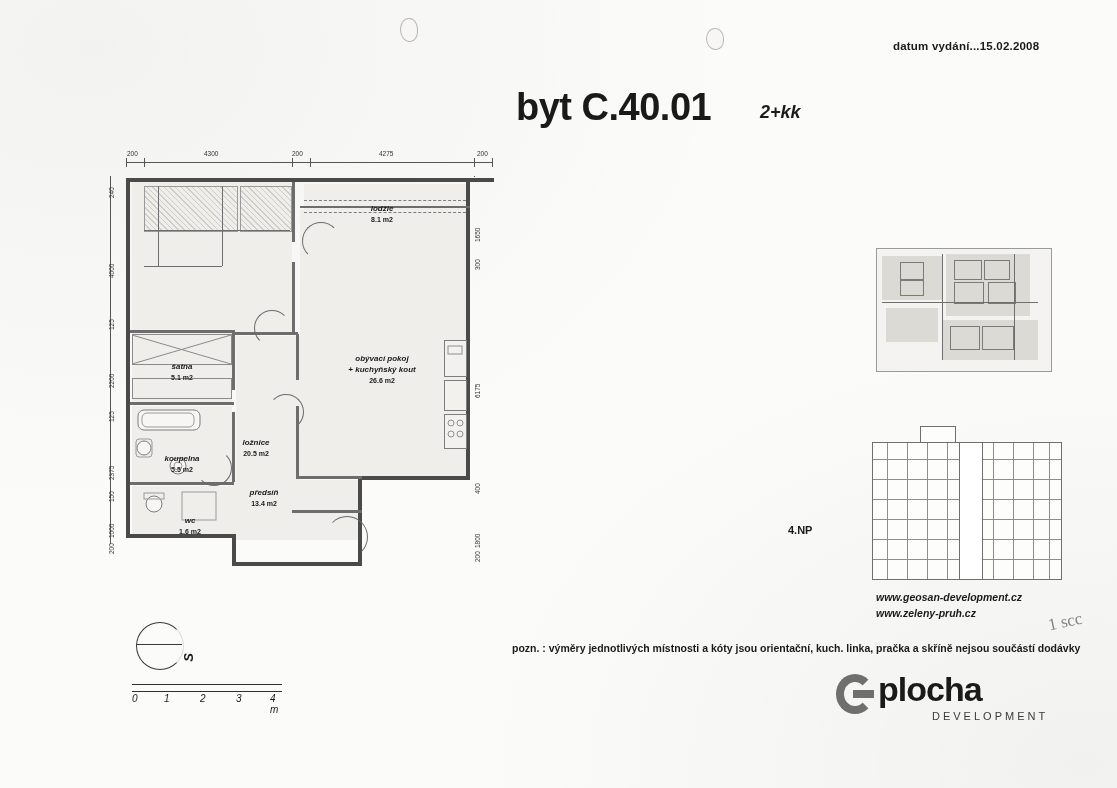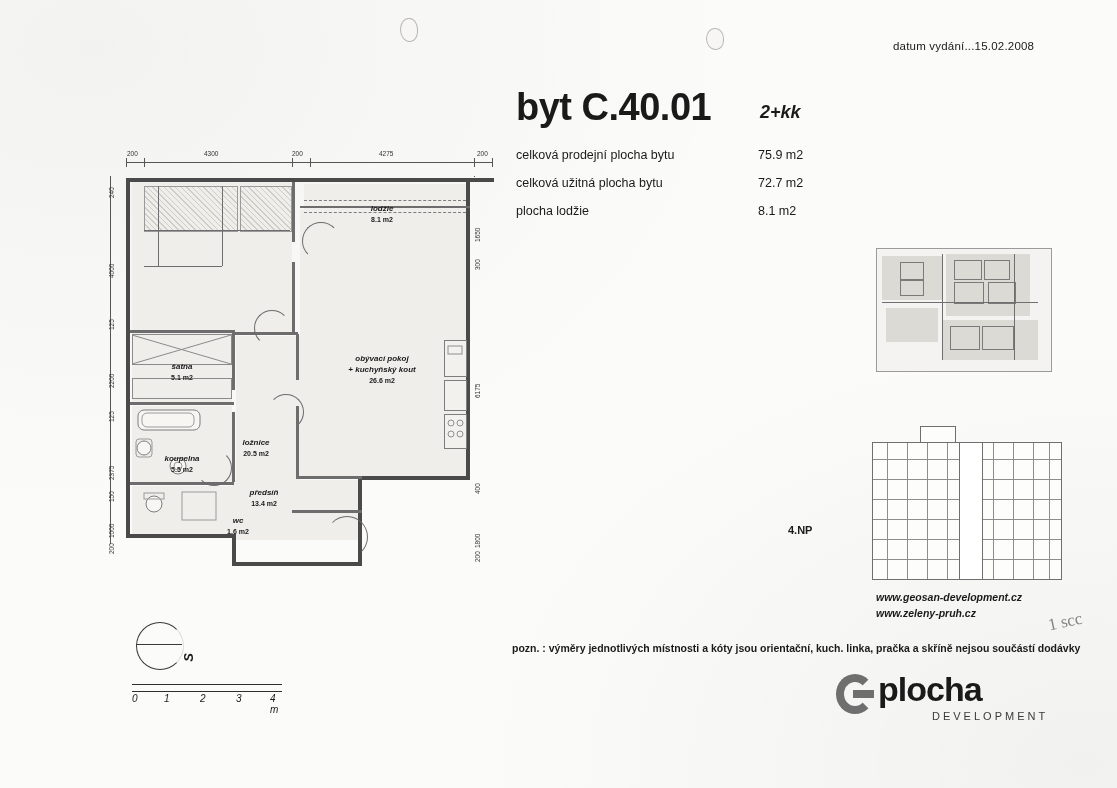--- a/index.html
+++ b/index.html
@@ -8,21 +8,21 @@
        background:#fbfbf9;}
   .sheet{position:absolute;inset:0;}
   
   .scan-tint{position:absolute;inset:0;background:
      radial-gradient(ellipse at 8% 6%, rgba(0,0,0,0.035), rgba(0,0,0,0) 45%),
      radial-gradient(ellipse at 97% 97%, rgba(0,0,0,0.04), rgba(0,0,0,0) 40%);
      pointer-events:none;}
   .abs{position:absolute;}
 
   
-  .date{left:893px;top:40px;font-size:11.5px;font-weight:normal;letter-spacing:.2px;}
+  .date{left:893px;top:40px;font-size:11.5px;font-weight:bold;letter-spacing:.2px;}
   .title{left:516px;top:86px;font-size:38px;font-weight:bold;letter-spacing:-.5px;}
   .title-sub{left:760px;top:102px;font-size:18px;font-weight:bold;font-style:italic;}
 
   .facts{left:516px;top:148px;width:330px;font-size:12.5px;}
   .fact{position:relative;height:28px;}
   .fact .lbl{position:absolute;left:0;top:0;}
   .fact .val{position:absolute;left:242px;top:0;}
 
   
   .plan{left:96px;top:150px;width:420px;height:430px;}
@@ -102,34 +102,20 @@
 <div class="sheet">
   <div class="scan-tint"></div>
 
   <div class="blob abs" style="left:400px;top:18px;width:16px;height:22px;"></div>
   <div class="blob abs" style="left:706px;top:28px;width:16px;height:20px;"></div>
 
   <div class="abs date">datum vydání...15.02.2008</div>
   <div class="abs title">byt C.40.01</div>
   <div class="abs title-sub">2+kk</div>
 
-  <div class="abs facts">
-    <div class="fact">
-      <span class="lbl">celková prodejní plocha bytu</span>
-      <span class="val">75.9 m2</span>
-    </div>
-    <div class="fact">
-      <span class="lbl">celková užitná plocha bytu</span>
-      <span class="val">72.7 m2</span>
-    </div>
-    <div class="fact">
-      <span class="lbl">plocha lodžie</span>
-      <span class="val">8.1 m2</span>
-    </div>
-  </div>
 
   <div class="abs plan">
 
     <div class="tickline" style="left:30px;top:12px;width:366px;height:1px;"></div>
     <div class="tickline" style="left:30px;top:8px;width:1px;height:9px;"></div>
     <div class="tickline" style="left:48px;top:8px;width:1px;height:9px;"></div>
     <div class="tickline" style="left:196px;top:8px;width:1px;height:9px;"></div>
     <div class="tickline" style="left:214px;top:8px;width:1px;height:9px;"></div>
     <div class="tickline" style="left:378px;top:8px;width:1px;height:9px;"></div>
     <div class="tickline" style="left:396px;top:8px;width:1px;height:9px;"></div>
@@ -257,21 +243,21 @@
       <span class="ar">20.5 m2</span>
     </div>
     <div class="rlabel" style="left:86px;top:212px;transform:translateX(-50%);">
       <span>šatna</span>
       <span class="ar">5.1 m2</span>
     </div>
     <div class="rlabel" style="left:86px;top:304px;transform:translateX(-50%);">
       <span>koupelna</span>
       <span class="ar">5.5 m2</span>
     </div>
-    <div class="rlabel" style="left:94px;top:366px;transform:translateX(-50%);margin-left:48px;">
+    <div class="rlabel" style="left:94px;top:366px;transform:translateX(-50%);">
       <span>wc</span>
       <span class="ar">1.6 m2</span>
     </div>
     <div class="rlabel" style="left:286px;top:204px;transform:translateX(-50%);">
       <span>obývací pokoj</span>
       <span style="display:block">+ kuchyňský kout</span>
       <span class="ar">26.6 m2</span>
     </div>
     <div class="rlabel" style="left:168px;top:338px;transform:translateX(-50%);">
       <span>předsíň</span>

